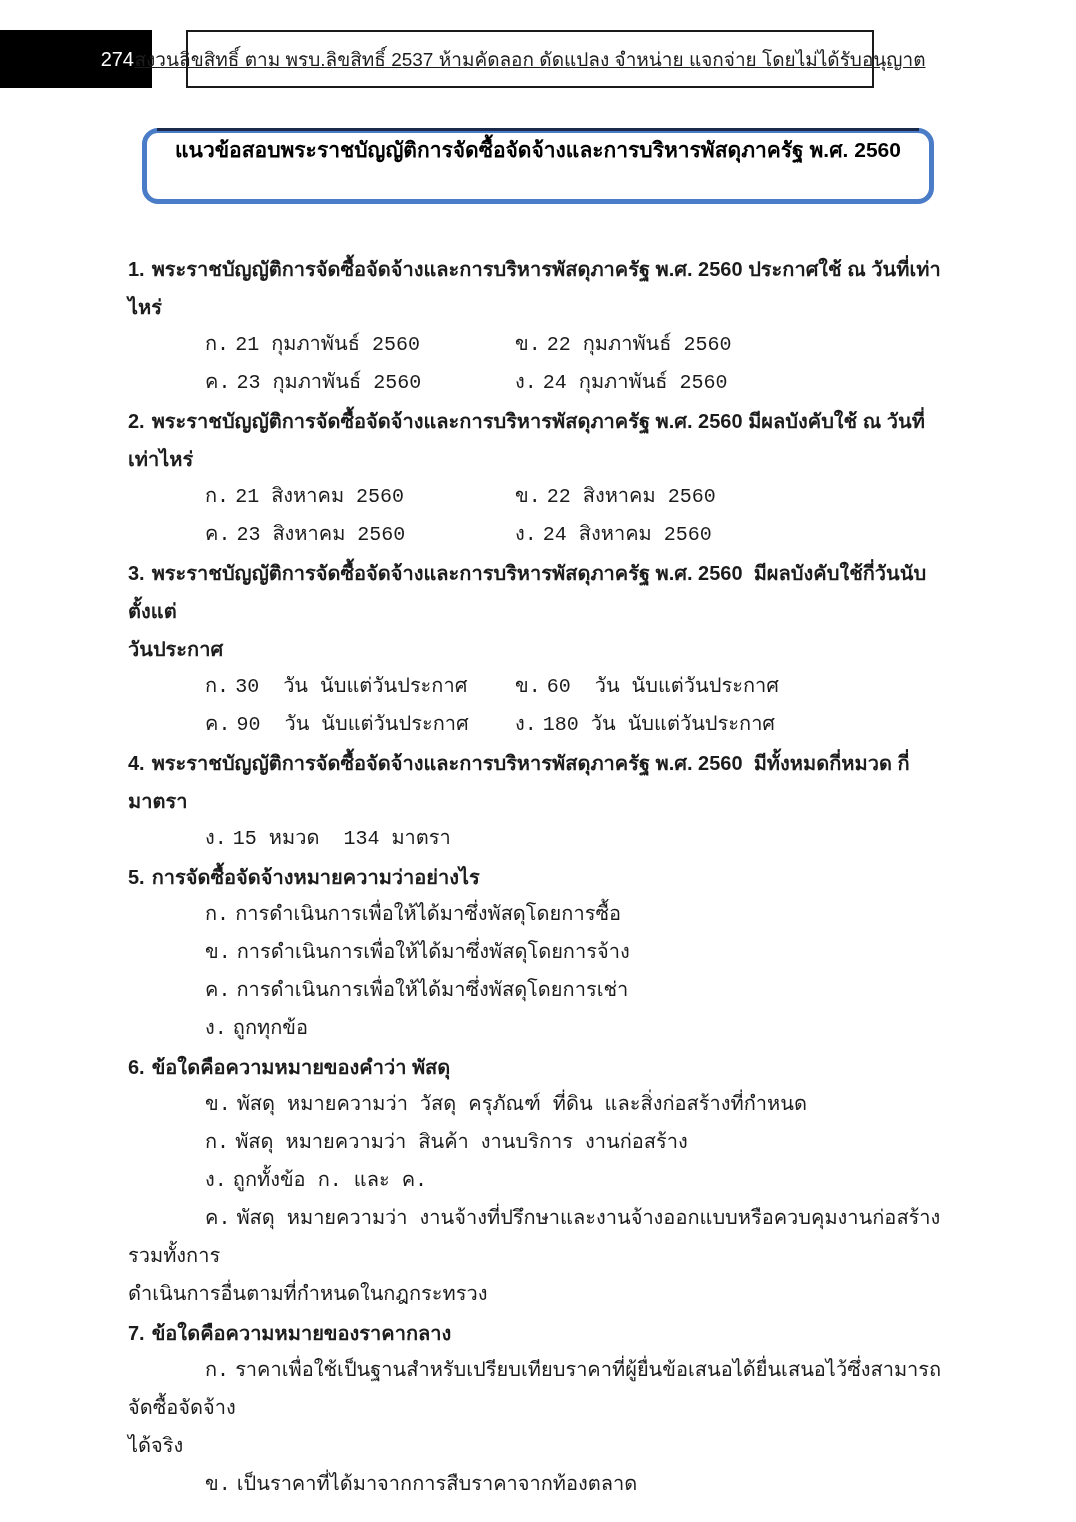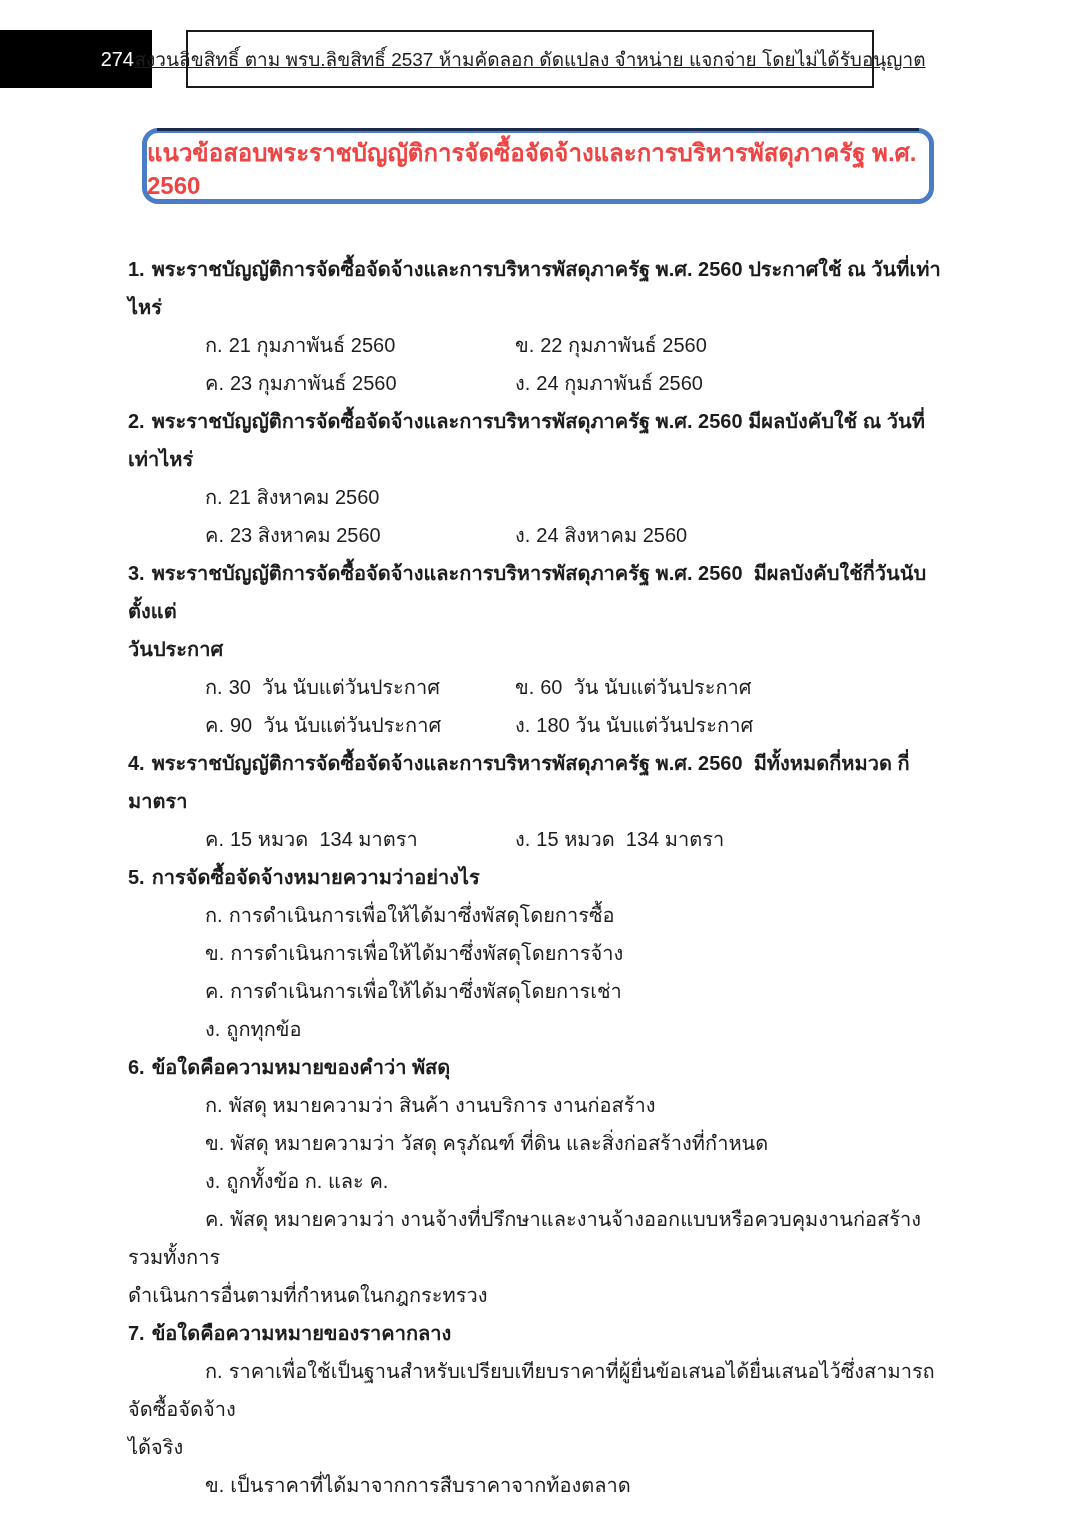--- a/index.html
+++ b/index.html
@@ -20,34 +20,34 @@
   .copyright-box{
     margin-left:9px;width:688px;border:2px solid #1a1a1a;background:#fff;
     display:flex;align-items:center;justify-content:center;
     font-size:19px;box-sizing:border-box;white-space:nowrap;text-decoration:underline;
   }
 
   
   .title-box{
     box-sizing:border-box;width:792px;height:76px;margin:40px 0 0 142px;
     border:5px solid #4a7cc7;border-radius:16px;position:relative;
-    display:flex;align-items:center;justify-content:center;
-    font-weight:bold;font-size:24px;color:#ef4444;background:#fff;
+    display:flex;align-items:flex-start;justify-content:center;
+    font-weight:bold;font-size:21px;color:#000000;background:#fff;
   }
   .title-box::before{
     content:"";position:absolute;top:-5px;left:10px;right:10px;height:3px;
     background:#1b2a4a;
   }
 
   
   .main{width:824px;margin:46px 0 0 128px;font-size:20px;}
   .q-heading{font-weight:bold;line-height:38px;white-space:pre-wrap;}
   .q-num{margin-right:7px;}
   .opt-row{display:grid;grid-template-columns:310px auto;padding-left:77px;line-height:38px;}
-  .opt{white-space:pre-wrap;}
+  .opt{white-space:pre-wrap;font-family:Liberation Mono, monospace;}
   .list-opt{text-indent:77px;line-height:38px;white-space:pre-wrap;}
   .opt-label{margin-right:6px;}
 </style>
 </head>
 <body>
 
 <div class="page">
 
   <div class="topbar">
     <div class="pagenum-box">
@@ -71,20 +71,21 @@
         </div>
         <div class="opt-row">
           <div class="opt"><span class="opt-label">ค.</span><span class="opt-text">23 กุมภาพันธ์ 2560</span></div>
           <div class="opt"><span class="opt-label">ง.</span><span class="opt-text">24 กุมภาพันธ์ 2560</span></div>
         </div>
       </div>
       <div class="question">
         <div class="q-heading"><span class="q-num">2.</span><span class="q-text">พระราชบัญญัติการจัดซื้อจัดจ้างและการบริหารพัสดุภาครัฐ พ.ศ. 2560 มีผลบังคับใช้ ณ วันที่เท่าไหร่</span></div>
         <div class="opt-row">
           <div class="opt"><span class="opt-label">ก.</span><span class="opt-text">21 สิงหาคม 2560</span></div>
+          <div class="opt"><span class="opt-label">ข.</span><span class="opt-text">22 สิงหาคม 2560</span></div>
         </div>
         <div class="opt-row">
           <div class="opt"><span class="opt-label">ค.</span><span class="opt-text">23 สิงหาคม 2560</span></div>
           <div class="opt"><span class="opt-label">ง.</span><span class="opt-text">24 สิงหาคม 2560</span></div>
         </div>
       </div>
       <div class="question">
         <div class="q-heading"><span class="q-num">3.</span><span class="q-text">พระราชบัญญัติการจัดซื้อจัดจ้างและการบริหารพัสดุภาครัฐ พ.ศ. 2560  มีผลบังคับใช้กี่วันนับตั้งแต่
 วันประกาศ</span></div>
         <div class="opt-row">
@@ -92,35 +93,34 @@
           <div class="opt"><span class="opt-label">ข.</span><span class="opt-text">60  วัน นับแต่วันประกาศ</span></div>
         </div>
         <div class="opt-row">
           <div class="opt"><span class="opt-label">ค.</span><span class="opt-text">90  วัน นับแต่วันประกาศ</span></div>
           <div class="opt"><span class="opt-label">ง.</span><span class="opt-text">180 วัน นับแต่วันประกาศ</span></div>
         </div>
       </div>
       <div class="question">
         <div class="q-heading"><span class="q-num">4.</span><span class="q-text">พระราชบัญญัติการจัดซื้อจัดจ้างและการบริหารพัสดุภาครัฐ พ.ศ. 2560  มีทั้งหมดกี่หมวด กี่มาตรา</span></div>
         <div class="opt-row">
-          <div class="opt"><span class="opt-label">ค.</span><span class="opt-text">15 หมวด  134 มาตรา</span></div>
           <div class="opt"><span class="opt-label">ง.</span><span class="opt-text">15 หมวด  134 มาตรา</span></div>
         </div>
       </div>
       <div class="question">
         <div class="q-heading"><span class="q-num">5.</span><span class="q-text">การจัดซื้อจัดจ้างหมายความว่าอย่างไร</span></div>
         <div class="opt list-opt"><span class="opt-label">ก.</span><span class="opt-text">การดำเนินการเพื่อให้ได้มาซึ่งพัสดุโดยการซื้อ</span></div>
         <div class="opt list-opt"><span class="opt-label">ข.</span><span class="opt-text">การดำเนินการเพื่อให้ได้มาซึ่งพัสดุโดยการจ้าง</span></div>
         <div class="opt list-opt"><span class="opt-label">ค.</span><span class="opt-text">การดำเนินการเพื่อให้ได้มาซึ่งพัสดุโดยการเช่า</span></div>
         <div class="opt list-opt"><span class="opt-label">ง.</span><span class="opt-text">ถูกทุกข้อ</span></div>
       </div>
       <div class="question">
         <div class="q-heading"><span class="q-num">6.</span><span class="q-text">ข้อใดคือความหมายของคำว่า พัสดุ</span></div>
+        <div class="opt list-opt"><span class="opt-label">ข.</span><span class="opt-text">พัสดุ หมายความว่า วัสดุ ครุภัณฑ์ ที่ดิน และสิ่งก่อสร้างที่กำหนด</span></div>
         <div class="opt list-opt"><span class="opt-label">ก.</span><span class="opt-text">พัสดุ หมายความว่า สินค้า งานบริการ งานก่อสร้าง</span></div>
-        <div class="opt list-opt"><span class="opt-label">ข.</span><span class="opt-text">พัสดุ หมายความว่า วัสดุ ครุภัณฑ์ ที่ดิน และสิ่งก่อสร้างที่กำหนด</span></div>
         <div class="opt list-opt"><span class="opt-label">ง.</span><span class="opt-text">ถูกทั้งข้อ ก. และ ค.</span></div>
         <div class="opt list-opt"><span class="opt-label">ค.</span><span class="opt-text">พัสดุ หมายความว่า งานจ้างที่ปรึกษาและงานจ้างออกแบบหรือควบคุมงานก่อสร้าง รวมทั้งการ
 ดำเนินการอื่นตามที่กำหนดในกฎกระทรวง</span></div>
       </div>
       <div class="question">
         <div class="q-heading"><span class="q-num">7.</span><span class="q-text">ข้อใดคือความหมายของราคากลาง</span></div>
         <div class="opt list-opt"><span class="opt-label">ก.</span><span class="opt-text">ราคาเพื่อใช้เป็นฐานสำหรับเปรียบเทียบราคาที่ผู้ยื่นข้อเสนอได้ยื่นเสนอไว้ซึ่งสามารถจัดซื้อจัดจ้าง
 ได้จริง</span></div>
         <div class="opt list-opt"><span class="opt-label">ข.</span><span class="opt-text">เป็นราคาที่ได้มาจากการสืบราคาจากท้องตลาด</span></div>
       </div>

